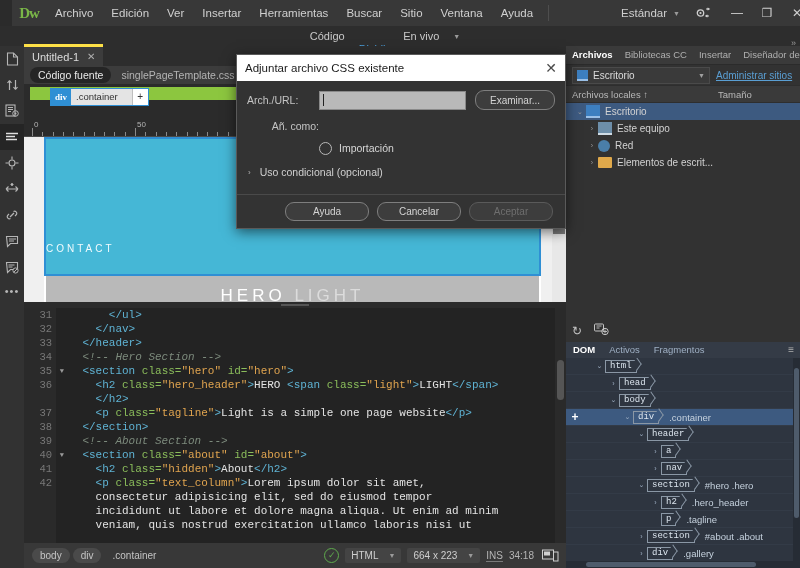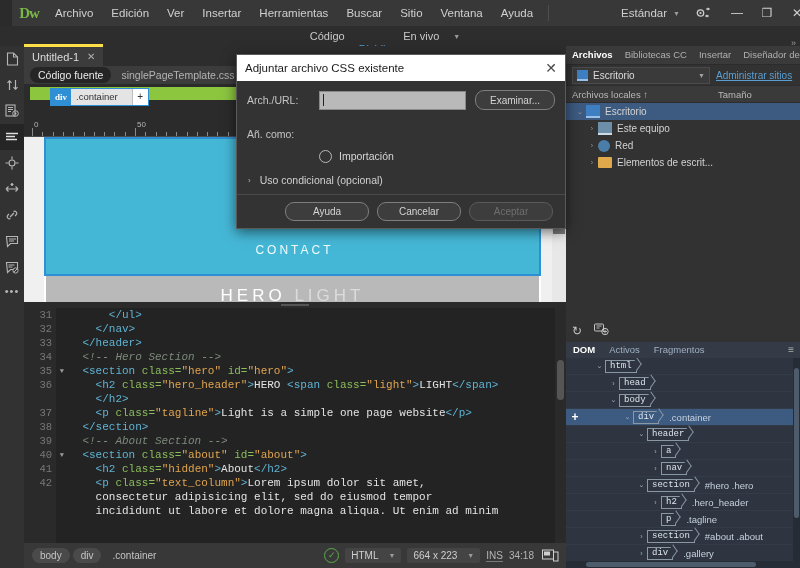--- a/index.html
+++ b/index.html
@@ -57,21 +57,21 @@
   .ruler .tick{position:absolute;bottom:0;width:1px;height:4px;background:#8a8a8a;}
   .ruler .tick.major{height:8px;}
   .ruler .lbl{position:absolute;top:0;font-size:8px;color:#b4b4b4;padding-left:2px;}
   .canvas{position:absolute;left:0;top:53px;width:542px;height:171px;background:#f0f0f0;overflow:hidden;}
   .page{position:absolute;left:20px;top:0;width:497px;height:171px;background:#ffffff;}
   .elbadge{position:absolute;left:26px;top:4px;display:flex;align-items:center;height:16px;background:#ffffff;border:1px solid #2f8fd4;z-index:5;}
   .elbadge .tag{background:#2f8fd4;color:#fff;font-weight:bold;font-size:9px;padding:0 4px;line-height:16px;font-family:"Liberation Serif",serif;}
   .elbadge .nm{font-size:9.5px;color:#333;padding:0 14px 0 5px;background:#e4e4e4;line-height:16px;}
   .elbadge .plus{width:15px;text-align:center;font-size:10px;color:#333;border-left:1px solid #bfbfbf;background:#fff;line-height:16px;}
   .navband{position:absolute;left:0;top:0;width:497px;height:139px;background:#45b7d6;border:2px solid #2f8fd4;box-sizing:border-box;}
-  .contact{position:absolute;left:0;top:104px;width:497px;text-align:center;color:#f2fbfe;font-size:12px;letter-spacing:3px;}
+  .contact{position:absolute;left:0;top:104px;width:497px;color:#f2fbfe;font-size:10px;letter-spacing:3px;}
   .herogray{position:absolute;left:2px;top:139px;width:493px;height:40px;background:#b9b9b9;}
   .heroword{position:absolute;left:0;top:10px;width:493px;text-align:center;font-size:17px;letter-spacing:4px;color:#ffffff;}
   .heroword .lt{color:#dcdcdc;}
   .vscroll{position:absolute;right:0;top:53px;width:14px;height:171px;background:#e8e8e8;}
   .vscroll .thumb{position:absolute;left:1px;top:0;width:12px;height:44px;background:#7d7d7d;}
   .split-handle{position:absolute;left:24px;top:302px;width:542px;height:6px;background:#2b2b2b;}
   .split-handle .grip{position:absolute;left:50%;top:2px;margin-left:-14px;width:28px;height:2px;background:#555;}
 
   
   .codewrap{position:absolute;left:24px;top:308px;width:542px;height:235px;background:#232323;overflow:hidden;}
@@ -407,20 +407,21 @@
         <div class="cline"><span class="txt">      </span><span class="tagc">&lt;h2 </span><span class="attr">class=</span><span class="val">"hero_header"</span><span class="tagc">&gt;</span><span class="txt">HERO </span><span class="tagc">&lt;span </span><span class="attr">class=</span><span class="val">"light"</span><span class="tagc">&gt;</span><span class="txt">LIGHT</span><span class="tagc">&lt;/span&gt;</span></div>
         <div class="cline"><span class="txt">      </span><span class="tagc">&lt;/h2&gt;</span></div>
         <div class="cline"><span class="txt">      </span><span class="tagc">&lt;p </span><span class="attr">class=</span><span class="val">"tagline"</span><span class="tagc">&gt;</span><span class="txt">Light is a simple one page website</span><span class="tagc">&lt;/p&gt;</span></div>
         <div class="cline"><span class="txt">    </span><span class="tagc">&lt;/section&gt;</span></div>
         <div class="cline"><span class="txt">    </span><span class="cmt">&lt;!-- About Section --&gt;</span></div>
         <div class="cline"><span class="txt">    </span><span class="tagc">&lt;section </span><span class="attr">class=</span><span class="val">"about" </span><span class="attr">id=</span><span class="val">"about"</span><span class="tagc">&gt;</span></div>
         <div class="cline"><span class="txt">      </span><span class="tagc">&lt;h2 </span><span class="attr">class=</span><span class="val">"hidden"</span><span class="tagc">&gt;</span><span class="txt">About</span><span class="tagc">&lt;/h2&gt;</span></div>
         <div class="cline"><span class="txt">      </span><span class="tagc">&lt;p </span><span class="attr">class=</span><span class="val">"text_column"</span><span class="tagc">&gt;</span><span class="txt">Lorem ipsum dolor sit amet,</span></div>
         <div class="cline"><span class="txt">      consectetur adipisicing elit, sed do eiusmod tempor</span></div>
         <div class="cline"><span class="txt">      incididunt ut labore et dolore magna aliqua. Ut enim ad minim</span></div>
+        <div class="cline"><span class="txt">      veniam, quis nostrud exercitation ullamco laboris nisi ut</span></div>
       </div>
     <div class="code-vscroll">
       <div class="thumb"></div>
     </div>
   </div>
 
   <div class="statusbar">
     <div class="crumbs">
       <span class="crumb">body</span>
       <span class="crumb">div</span>
@@ -606,21 +607,21 @@
       <span class="x">✕</span>
     </div>
     <div class="dlg-body">
       <div class="frow2">
         <span class="flabel">Arch./URL:</span>
         <span class="finput">
             <span class="caret"></span>
           </span>
         <span class="fbtn">Examinar...</span>
       </div>
-      <div class="frow2" style="padding-top:18px;padding-bottom:0;">
+      <div class="frow2" style="padding-top:10px;padding-bottom:0;text-align:right;">
         <span class="flabel">Añ. como:</span>
       </div>
       <div class="radios">
         <div class="rrow">
           <span class="radio"></span>
           <span class="rlabel">Importación</span>
         </div>
       </div>
       <div class="cond">
         <span class="tw2">›</span>

